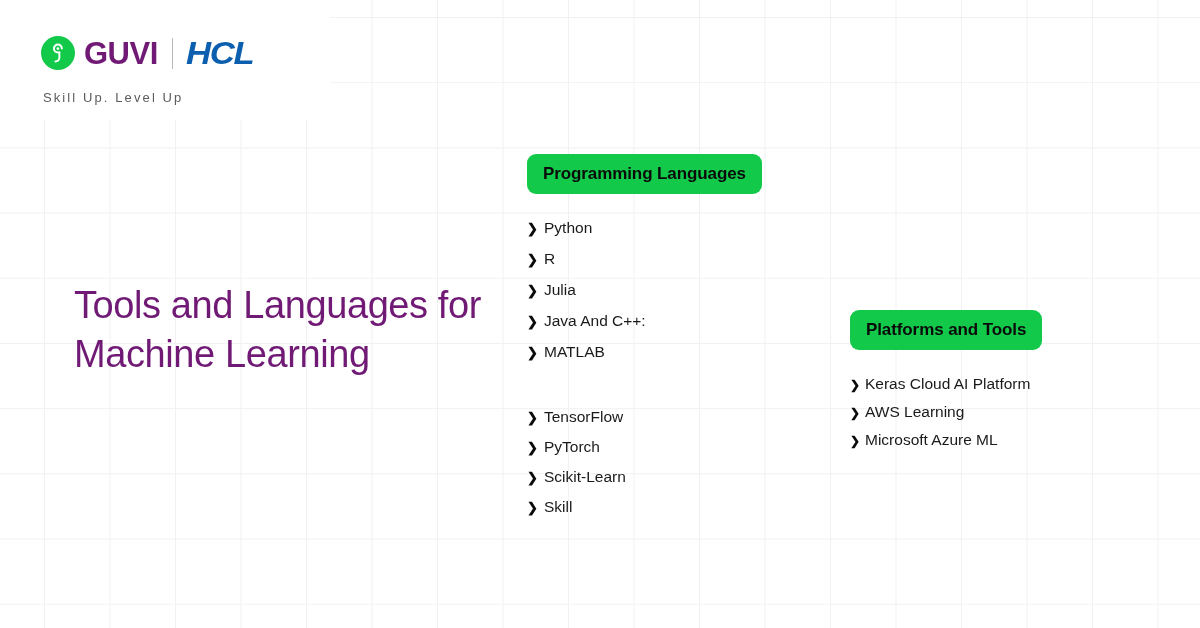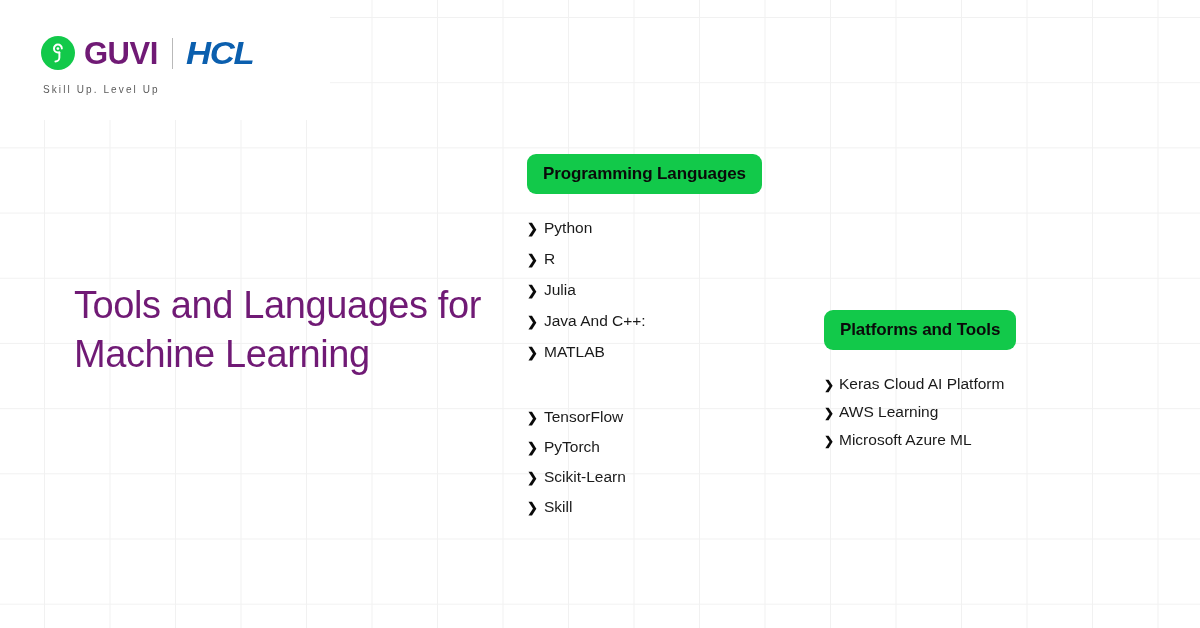--- a/index.html
+++ b/index.html
@@ -83,24 +83,24 @@
     font-size: 31px;
     font-weight: bold;
     font-style: italic;
     color: #0B5FAE;
     letter-spacing: -1.2px;
     line-height: 1;
     transform: scaleX(1.12);
     transform-origin: left center;
   }
   .logo-tagline {
-    font-size: 10px;
+    font-size: 13px;
     color: #5b5b5b;
     letter-spacing: 2.1px;
-    margin-top: 11px;
+    margin-top: 17px;
     margin-left: 2px;
     font-weight: normal;
   }
 
   
   #page-title {
     position: absolute;
     left: 74px;
     top: 256px;
     width: 420px;
@@ -155,21 +155,21 @@
   #cat-programming-languages { left: 527px; top: 106px; }
   #cat-programming-languages .item-list { margin-top: 18px; margin-left: 0; }
   #cat-programming-languages .item { font-size: 15.5px; padding: 6.5px 0; }
   #cat-programming-languages .chev { font-size: 13px; width: 17px; }
 
   #cat-libraries-frameworks { left: 527px; top: 383px; }
   #cat-libraries-frameworks .item-list { margin-top: 19px; }
   #cat-libraries-frameworks .item { font-size: 15.5px; padding: 6px 0; }
   #cat-libraries-frameworks .chev { font-size: 13px; width: 17px; }
 
-  #cat-platforms-tools { left: 824px; top: 262px; }
+  #cat-platforms-tools { left: 850px; top: 262px; }
   #cat-platforms-tools .item-list { margin-top: 20px; margin-left: 0px; }
   #cat-platforms-tools .item { font-size: 15.5px; padding: 5px 0; }
   #cat-platforms-tools .chev { font-size: 12px; width: 15px; }
 </style>
 </head>
 <body>
 
 <div id="grid-bg"></div>
 <div id="logo-backdrop"></div>
 

